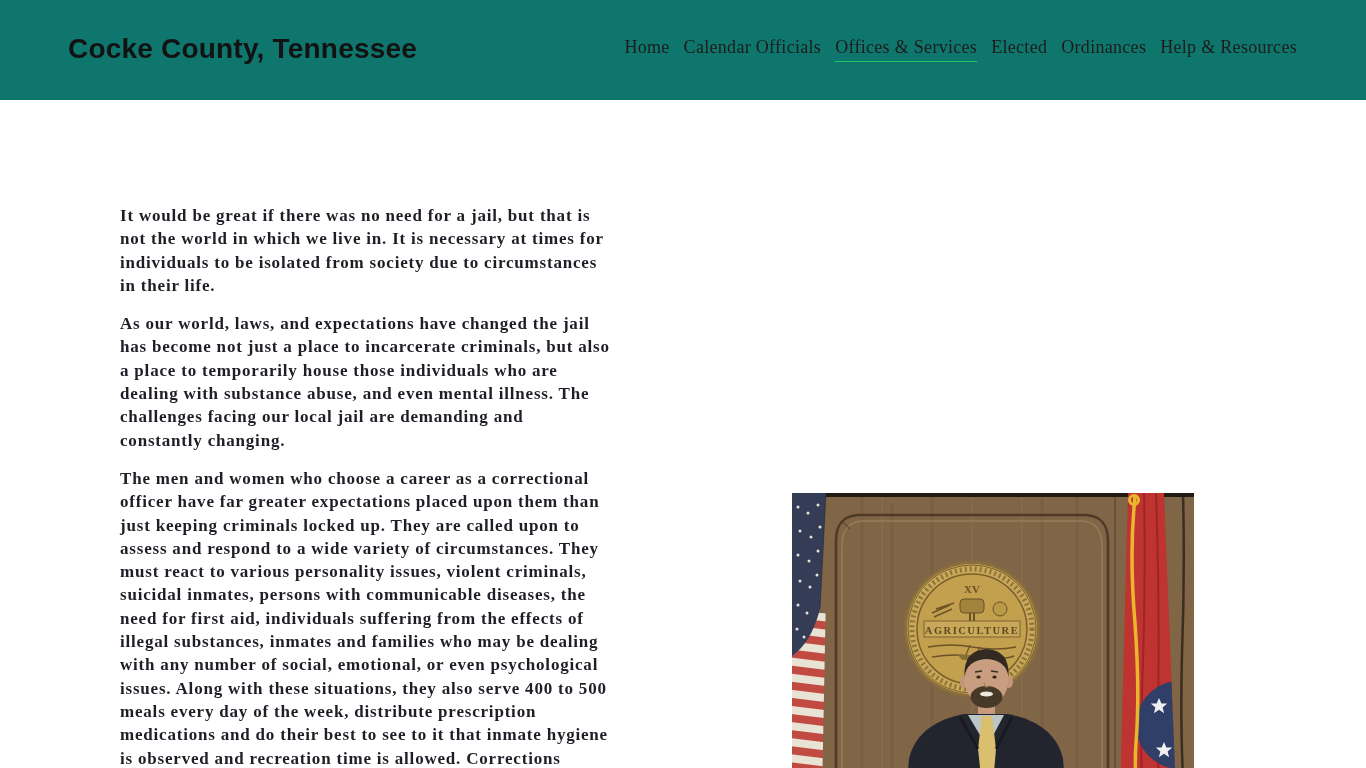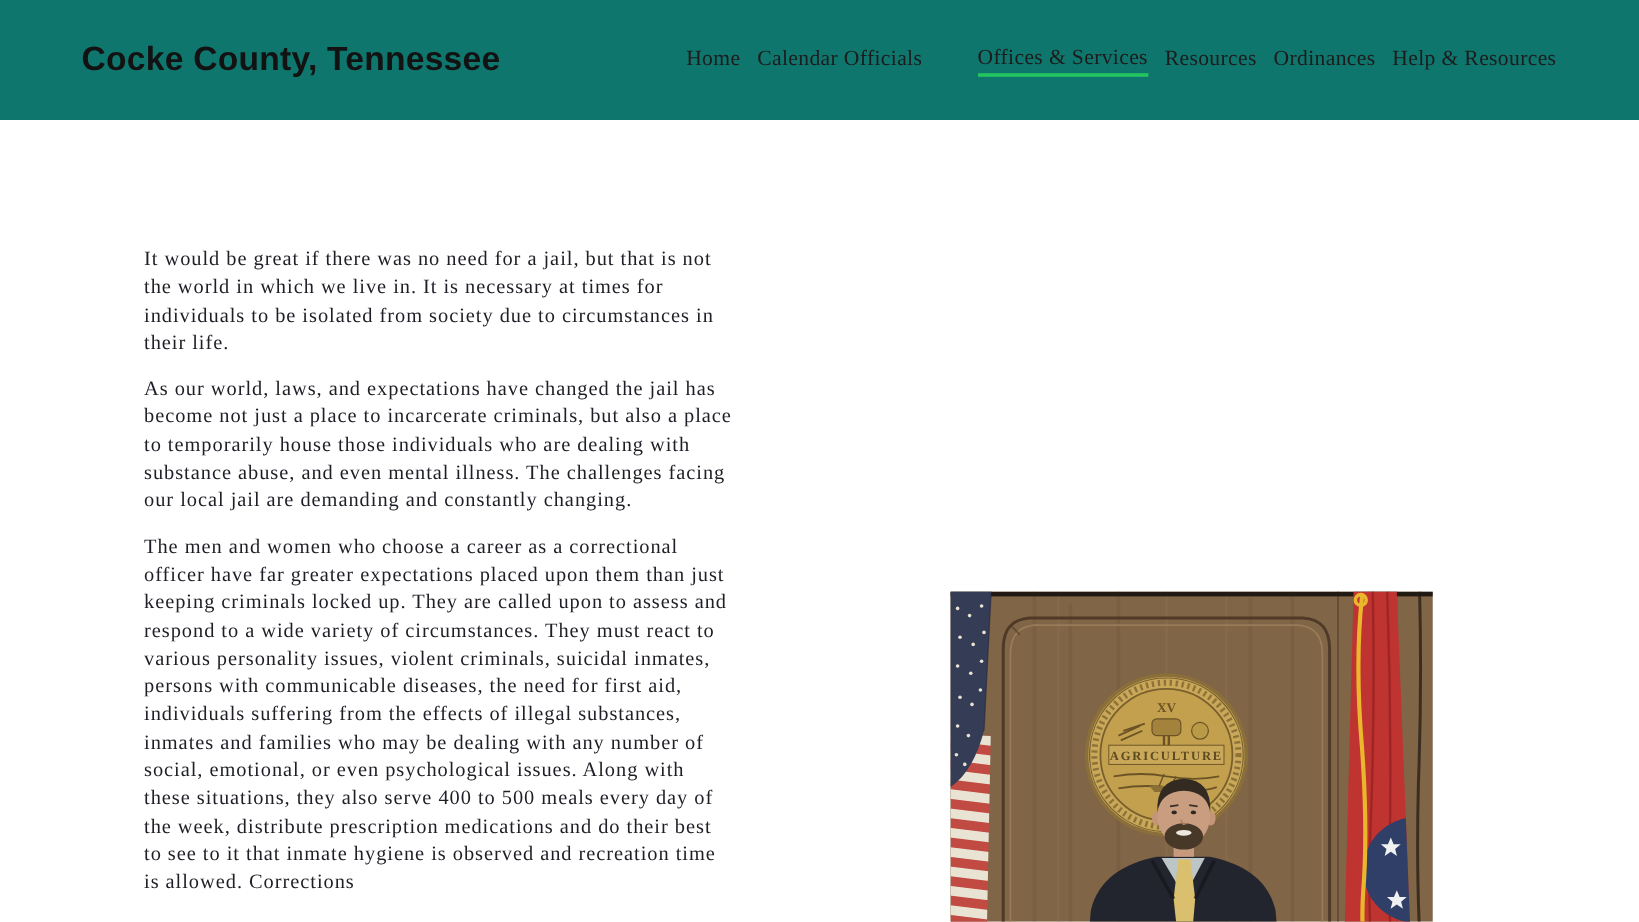--- a/index.html
+++ b/index.html
@@ -12,43 +12,43 @@
   .brand{
     position:absolute;left:68px;top:33px;margin:0;
     font-family:"Liberation Sans", sans-serif;font-weight:700;font-size:28px;
     letter-spacing:0.2px;color:#121212;white-space:nowrap;cursor:pointer;
   }
   .nav{position:absolute;right:69px;top:37px;display:flex;gap:14px;align-items:center;}
   .nav-link{
     font-size:18px;letter-spacing:0.3px;color:#1c1c1c;text-decoration:none;
     white-space:nowrap;cursor:pointer;padding-bottom:3px;border-bottom:1px solid transparent;
   }
-  .nav-link.active{border-bottom:3px solid #22c55e;margin-left:32px;}
+  .nav-link.active{border-bottom:1px solid #22c55e;}
   
   .article{
     position:absolute;left:120px;top:204px;width:506px;
     font-size:17px;line-height:23.3px;letter-spacing:0.8px;color:#1e1f26;
   }
-  .article p{margin:0 16px 15px 0;}
+  .article p{margin:0 16px 15px 0;font-weight:bold;}
   
   .sidebar{position:absolute;left:792px;top:136px;width:402px;text-align:center;color:#101015;}
   .sidebar-heading{font-size:17.5px;font-weight:700;letter-spacing:0.5px;margin:0;}
   .sidebar-name{font-size:18px;letter-spacing:1px;margin:15px 0 0 0;font-weight:400;}
   .photo{position:absolute;left:792px;top:493px;width:402px;height:302px;display:block;}
 </style>
 </head>
 <body>
 
 <div class="header">
   <h1 class="brand">Cocke County, Tennessee</h1>
   <nav class="nav">
     <a class="nav-link">Home</a>
     <a class="nav-link">Calendar Officials</a>
     <a class="nav-link active">Offices &amp; Services</a>
-    <a class="nav-link">Resources</a>
+    <a class="nav-link">Elected</a>
     <a class="nav-link">Ordinances</a>
     <a class="nav-link">Help &amp; Resources</a>
   </nav>
 </div>
 
 <div class="article">
   <p>It would be great if there was no need for a jail, but that is not the world in which we live in. It is necessary at times for individuals to be isolated from society due to circumstances in their life.</p>
   <p>As our world, laws, and expectations have changed the jail has become not just a place to incarcerate criminals, but also a place to temporarily house those individuals who are dealing with substance abuse, and even mental illness. The challenges facing our local jail are demanding and constantly changing.</p>
   <p>The men and women who choose a career as a correctional officer have far greater expectations placed upon them than just keeping criminals locked up. They are called upon to assess and respond to a wide variety of circumstances. They must react to various personality issues, violent criminals, suicidal inmates, persons with communicable diseases, the need for first aid, individuals suffering from the effects of illegal substances, inmates and families who may be dealing with any number of social, emotional, or even psychological issues. Along with these situations, they also serve 400 to 500 meals every day of the week, distribute prescription medications and do their best to see to it that inmate hygiene is observed and recreation time is allowed. Corrections</p>
 </div>

